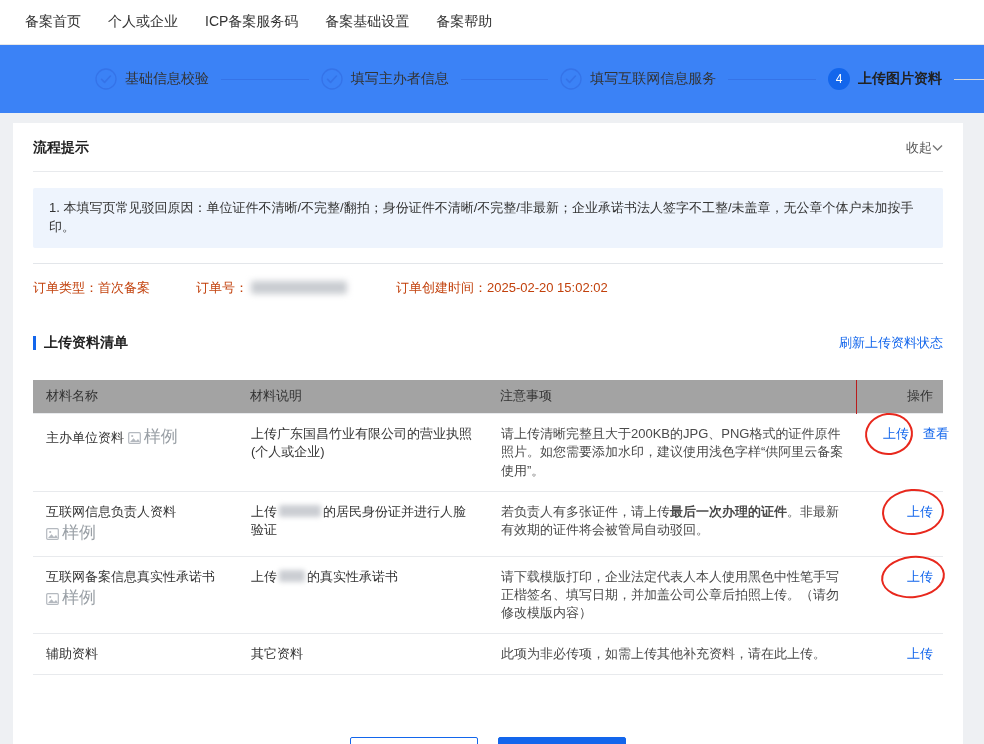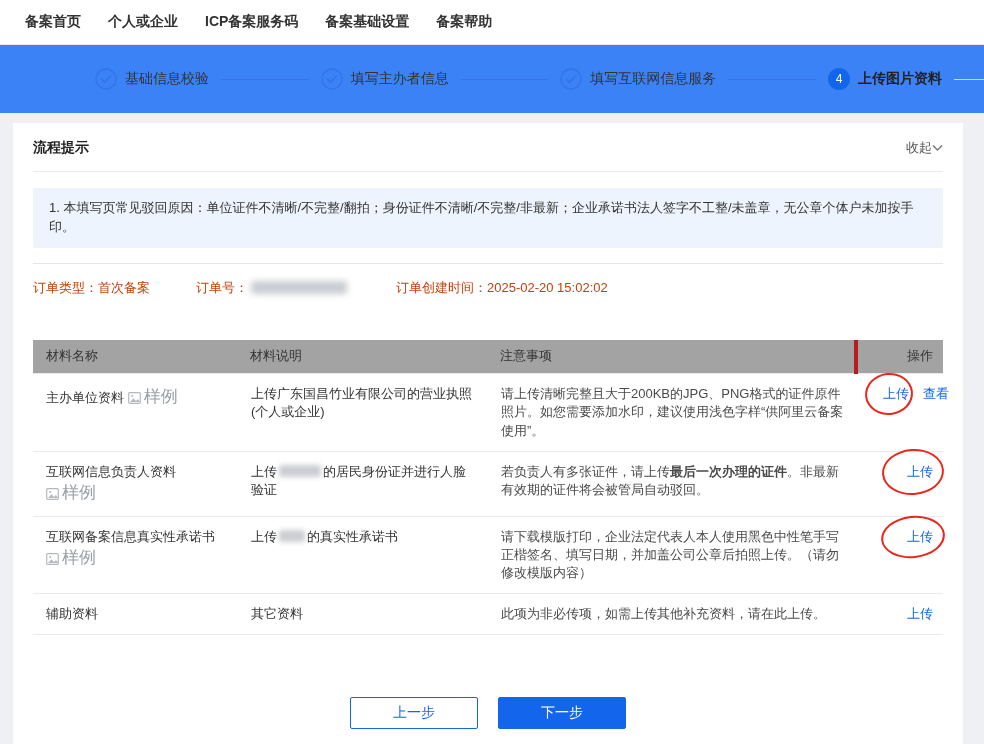--- a/index.html
+++ b/index.html
@@ -37,21 +37,21 @@
   .blur-box { display:inline-block; width:96px; height:13px; background:#c9ccd1; border-radius:2px; filter:blur(3px); margin:0 3px; }
 
   .list-header { margin-top:22px; display:flex; align-items:center; }
   .list-bar { width:3px; height:14px; background:#1366ec; margin-right:8px; flex:none; }
   .list-title { font-size:14px; font-weight:700; color:#222; flex:1; }
   .link { color:#1366ec; font-size:13px; }
 
   table.materials { margin-top:28px; width:910px; border-collapse:collapse; table-layout:fixed; }
   .materials th { background:#a3a3a3; font-weight:400; font-size:13px; color:#333; text-align:left; height:34px; padding:0 12px 0 12px; }
   .materials th:first-child { padding-left:13px; }
-  .materials th.op { text-align:right; border-left:4px solid #b91c1c; padding-right:10px; }
+  .materials th.op { text-align:right; border-left:1px solid #b91c1c; padding-right:10px; }
   .materials td { border-bottom:1px solid #e8eaed; vertical-align:top; padding:11px 12px 11px 13px; font-size:13px; line-height:1.4; color:#333; }
   .materials tr:first-child td { border-top:1px solid #e8eaed; }
   .materials td.op { text-align:right; padding-right:10px; white-space:nowrap; overflow:visible; }
   .materials td.note { color:#4a4a4a; }
   .materials .b { font-weight:700; }
   .inline-blur { display:inline-block; height:12px; background:#cbced3; border-radius:2px; filter:blur(2.5px); vertical-align:-1px; margin:0 2px; }
   .sample { color:#9aa0a6; font-size:17px; white-space:nowrap; }
   .sample svg { vertical-align:-2px; margin-right:3px; }
   .op a { margin-left:14px; }
   .ring-wrap { position:relative; display:inline-block; }
@@ -59,21 +59,21 @@
 
   .footer-btns { margin-top:62px; display:flex; justify-content:center; gap:20px; }
   .btn { width:128px; height:32px; font-size:14px; border-radius:2px; cursor:pointer; font-family:inherit; }
   .btn-outline { background:#fff; border:1px solid #1366ec; color:#1366ec; }
   .btn-primary { background:#1366ec; border:1px solid #1366ec; color:#fff; }
 </style>
 </head>
 <body>
 
 <header class="topnav">
-  <nav id="nav" style="display:flex;align-items:center;font-weight:bold;">
+  <nav id="nav" style="display:flex;align-items:center;">
       <a class="nav-item">备案首页</a>
       <a class="nav-item">个人或企业</a>
       <a class="nav-item">ICP备案服务码</a>
       <a class="nav-item">备案基础设置</a>
       <a class="nav-item">备案帮助</a>
     </nav>
 </header>
 
 <section class="stepper-card">
   <div class="stepper" id="stepper">
@@ -135,20 +135,25 @@
     <span class="order-item">
       <span>订单号：</span>
         <span class="blur-box"></span>
     </span>
     <span class="order-item">
       <span>订单创建时间：</span>
         <span>2025-02-20 15:02:02</span>
     </span>
   </div>
 
+  <div class="list-header">
+    <span class="list-bar"></span>
+    <span class="list-title">上传资料清单</span>
+    <a class="link">刷新上传资料状态</a>
+  </div>
 
   <table class="materials">
     <colgroup>
         <col style="width:205px">
         <col style="width:250px">
         <col style="width:368px">
         <col style="width:87px">
       </colgroup>
     <thead>
         <tr id="thead-row">

